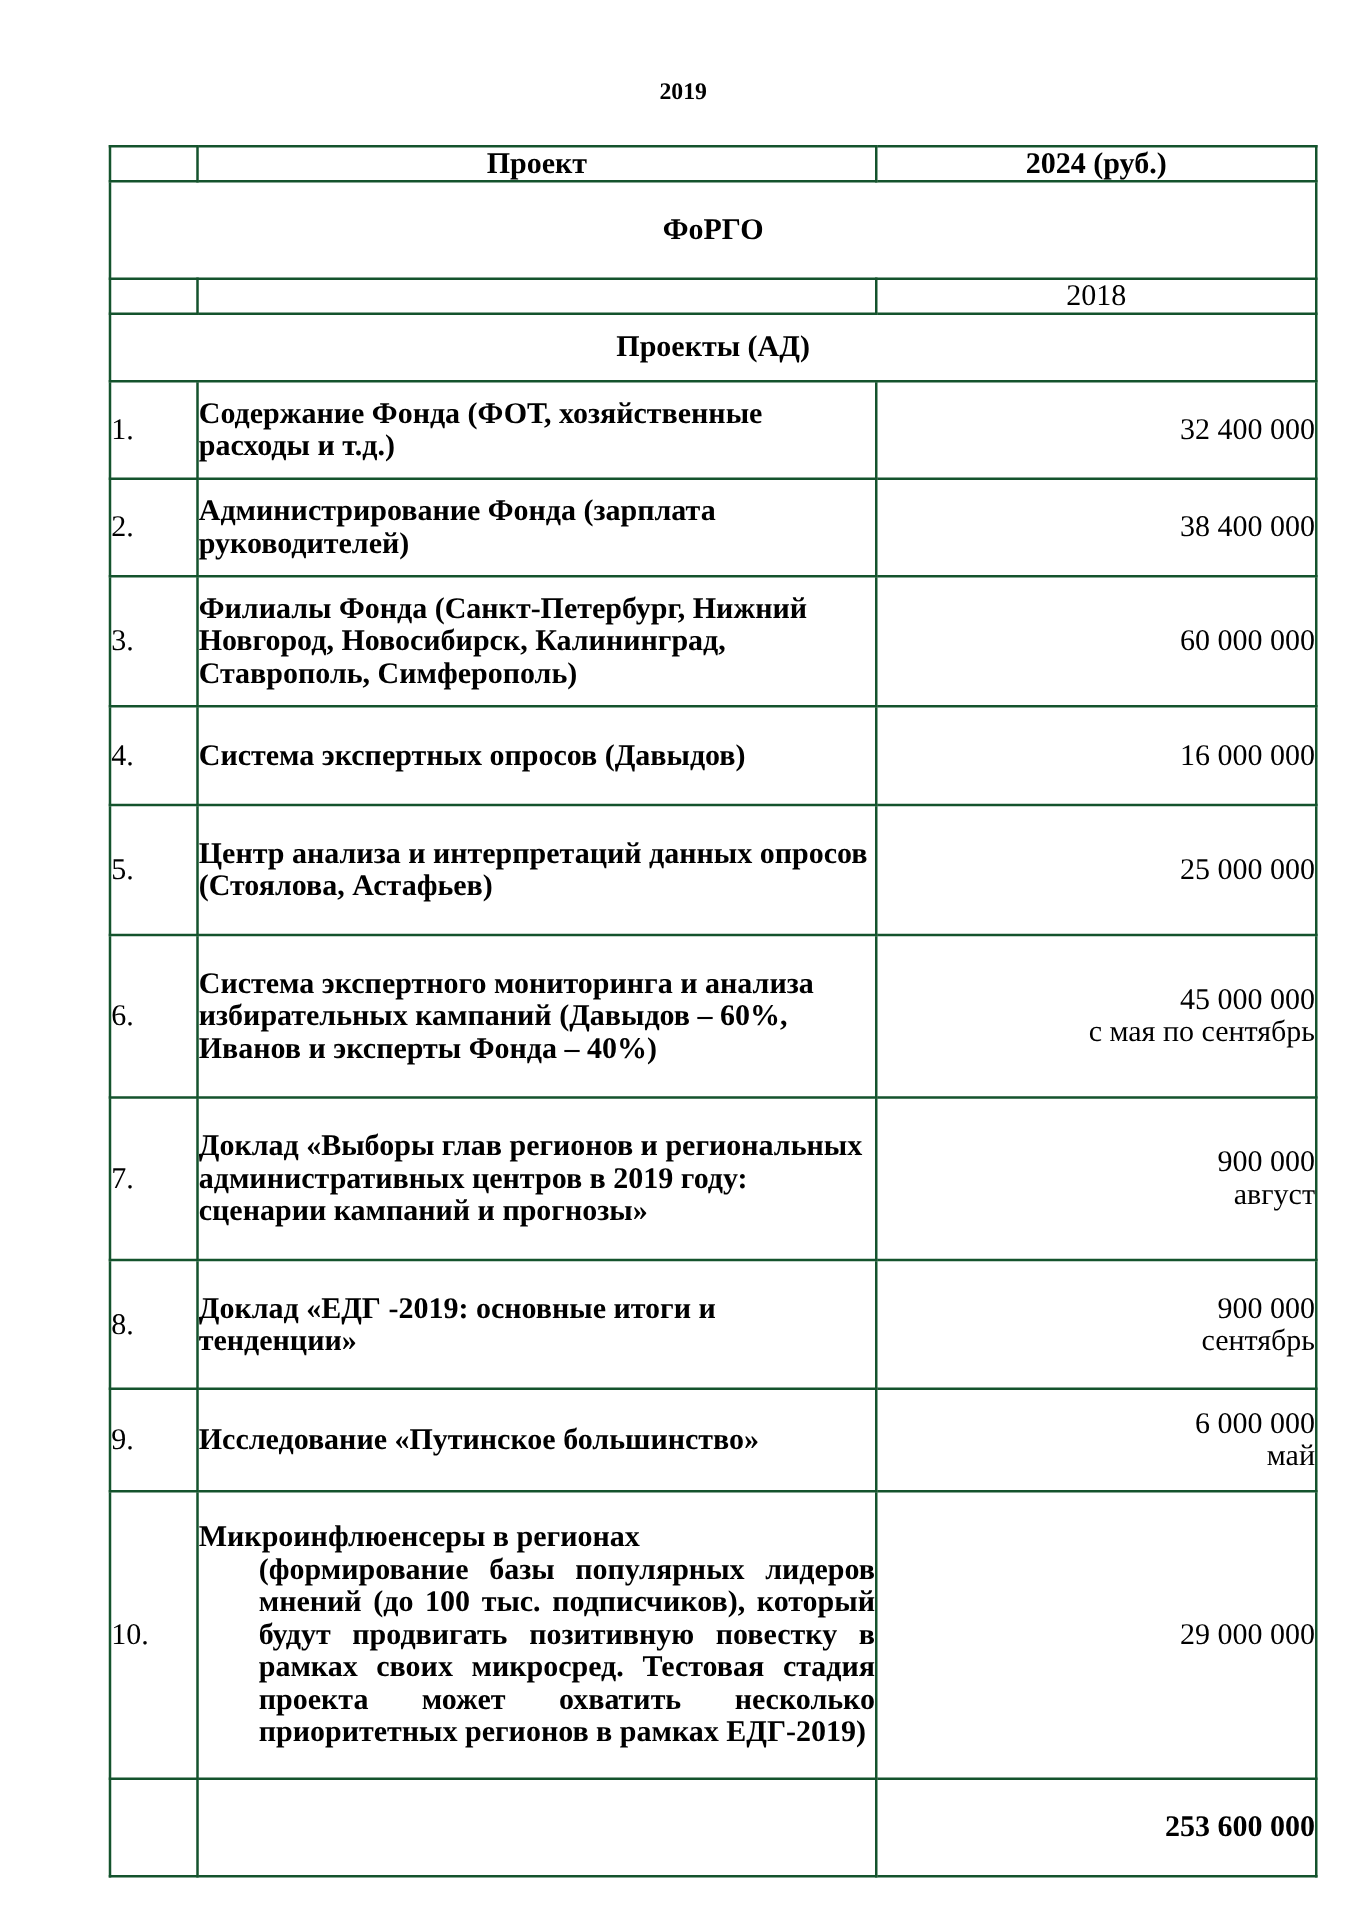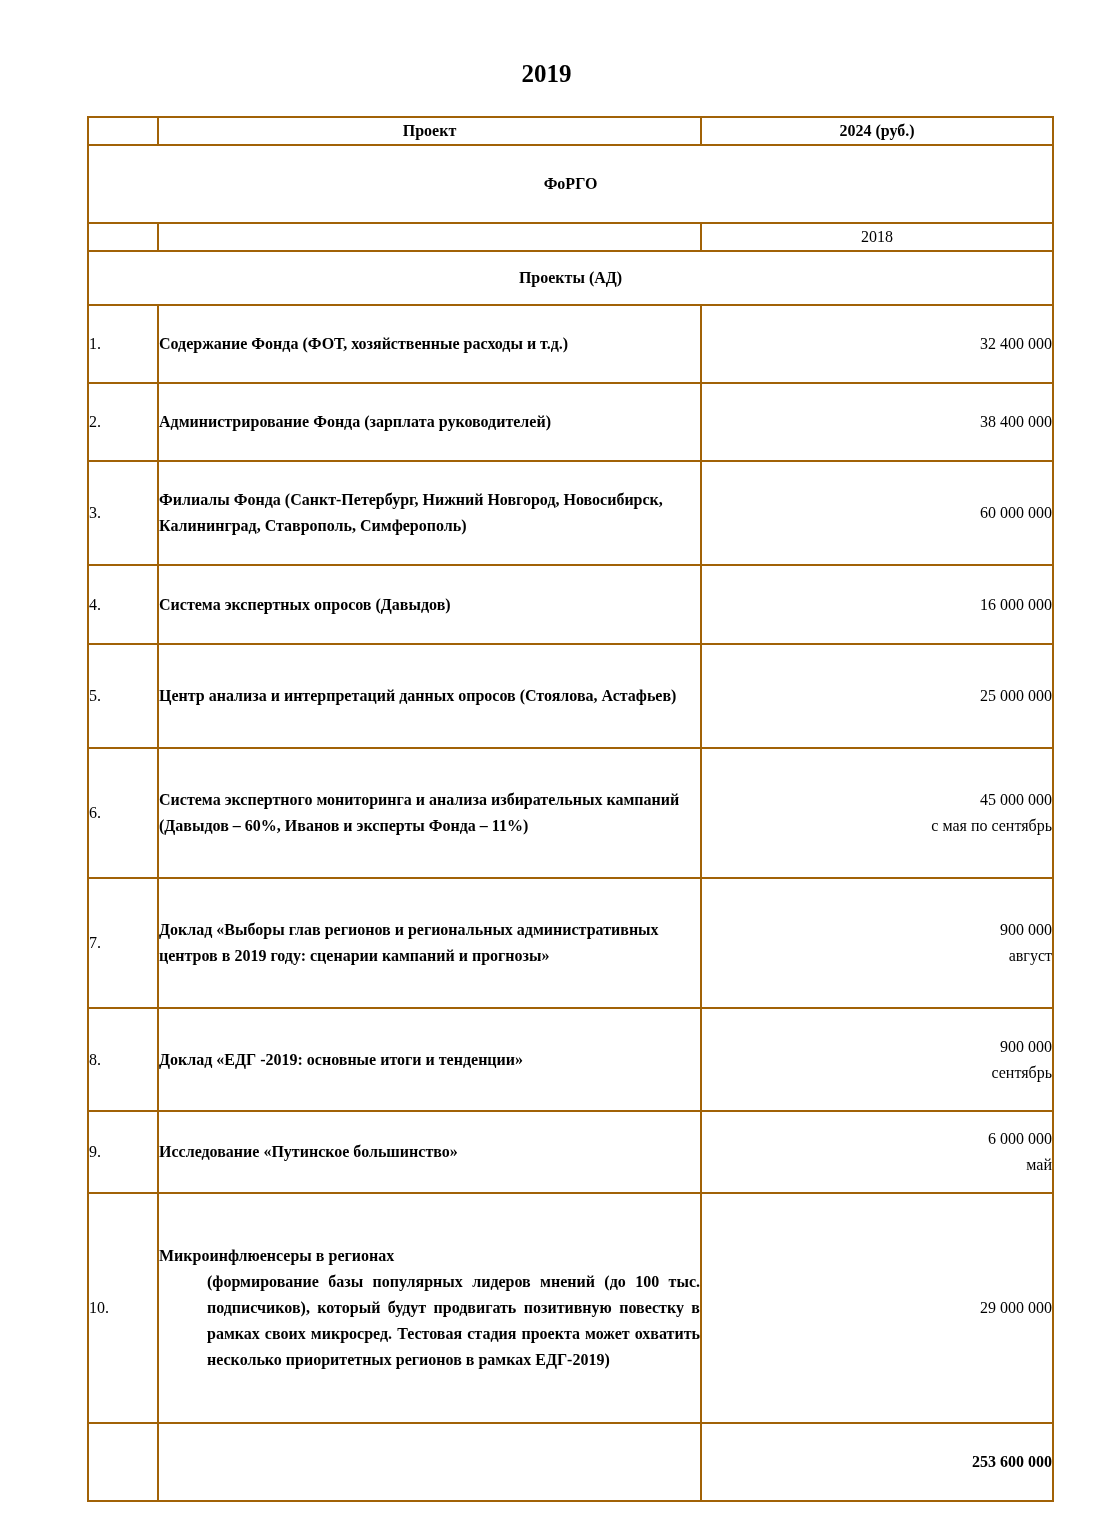--- a/index.html
+++ b/index.html
@@ -9,32 +9,32 @@
     height: 1528px;
     background: #ffffff;
     color: #000000;
     font-family: "Liberation Serif", "DejaVu Serif", serif;
     overflow: hidden;
   }
   .doc-title {
     padding-top: 60px;
     text-align: center;
     font-weight: bold;
-    font-size: 25px;
+    font-size: 19px;
     line-height: 27px;
   }
   table.budget {
     border-collapse: collapse;
     table-layout: fixed;
     width: 965px;
     margin: 29px 0 0 87px;
   }
   table.budget td {
-    border: 2px solid #a16207;
-    font-size: 16px;
+    border: 2px solid #14532d;
+    font-size: 24px;
     line-height: 26px;
     vertical-align: middle;
     padding: 0;
     overflow: hidden;
   }
   .col-num  { width: 70px; }
   .col-proj { width: 543px; }
   .col-val  { width: 352px; }
 
   .head-cell {
@@ -159,21 +159,21 @@
       <td class="num-cell">5.</td>
       <td class="project-cell">Центр анализа и интерпретаций данных опросов (Стоялова, Астафьев)</td>
       <td class="value-cell">
         <div class="value">25 000 000</div>
         <div class="note"></div>
       </td>
     </tr>
 
     <tr style="height:130px">
       <td class="num-cell">6.</td>
-      <td class="project-cell">Система экспертного мониторинга и анализа избирательных кампаний (Давыдов – 60%, Иванов и эксперты Фонда – 11%)</td>
+      <td class="project-cell">Система экспертного мониторинга и анализа избирательных кампаний (Давыдов – 60%, Иванов и эксперты Фонда – 40%)</td>
       <td class="value-cell">
         <div class="value">45 000 000</div>
         <div class="note">с мая по сентябрь</div>
       </td>
     </tr>
 
     <tr style="height:130px">
       <td class="num-cell">7.</td>
       <td class="project-cell">Доклад «Выборы глав регионов и региональных административных центров в 2019 году: сценарии кампаний и прогнозы»</td>
       <td class="value-cell">

